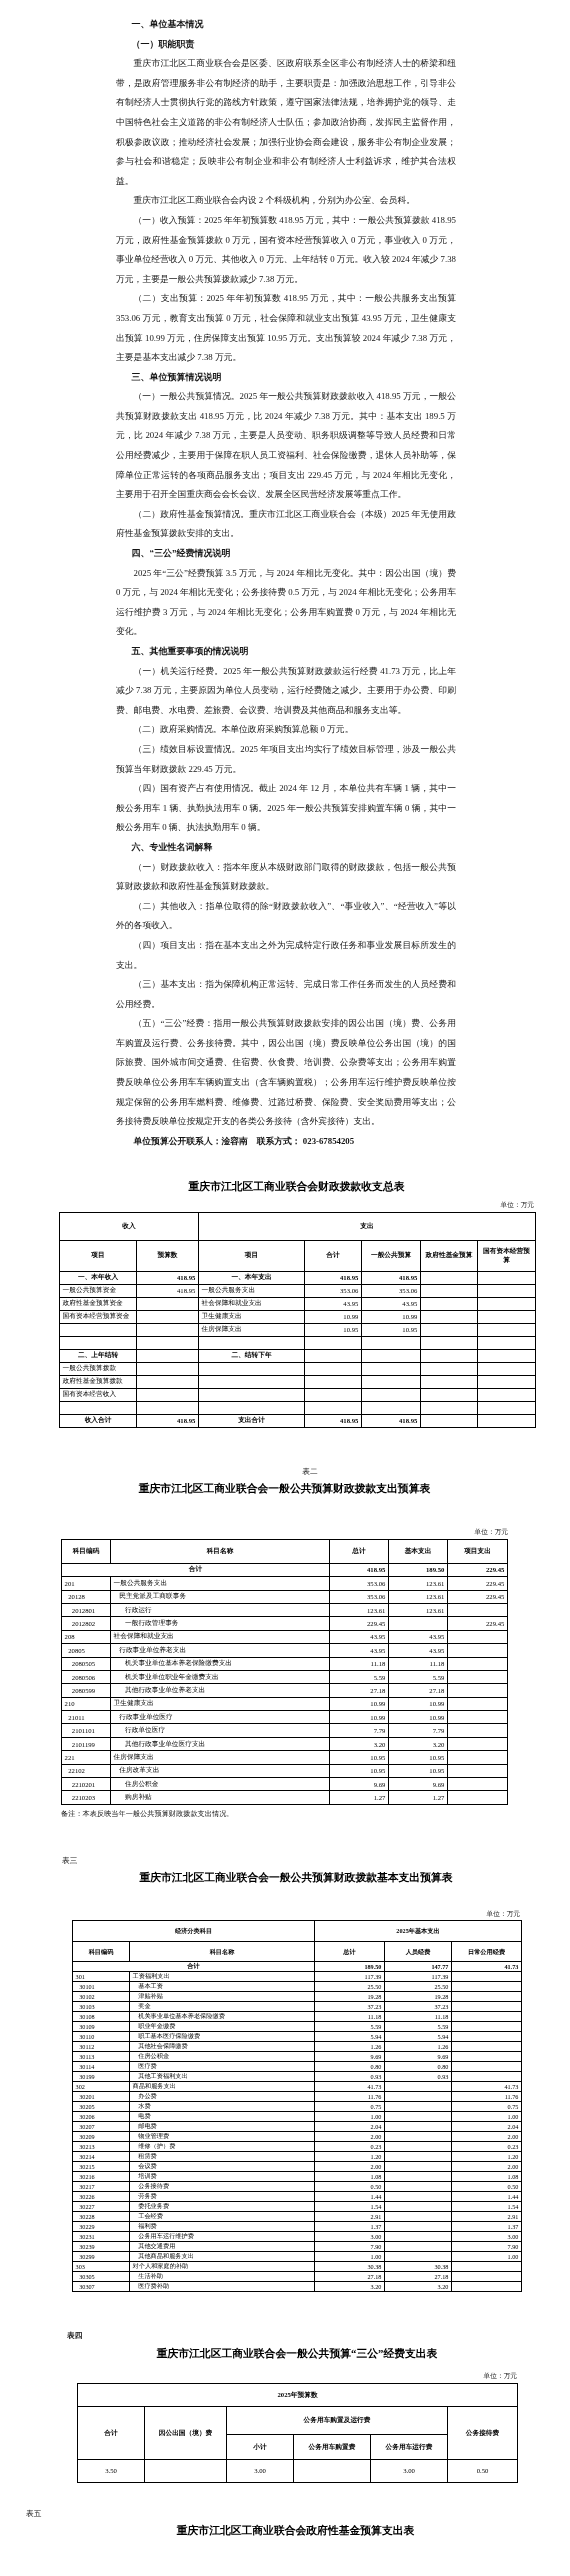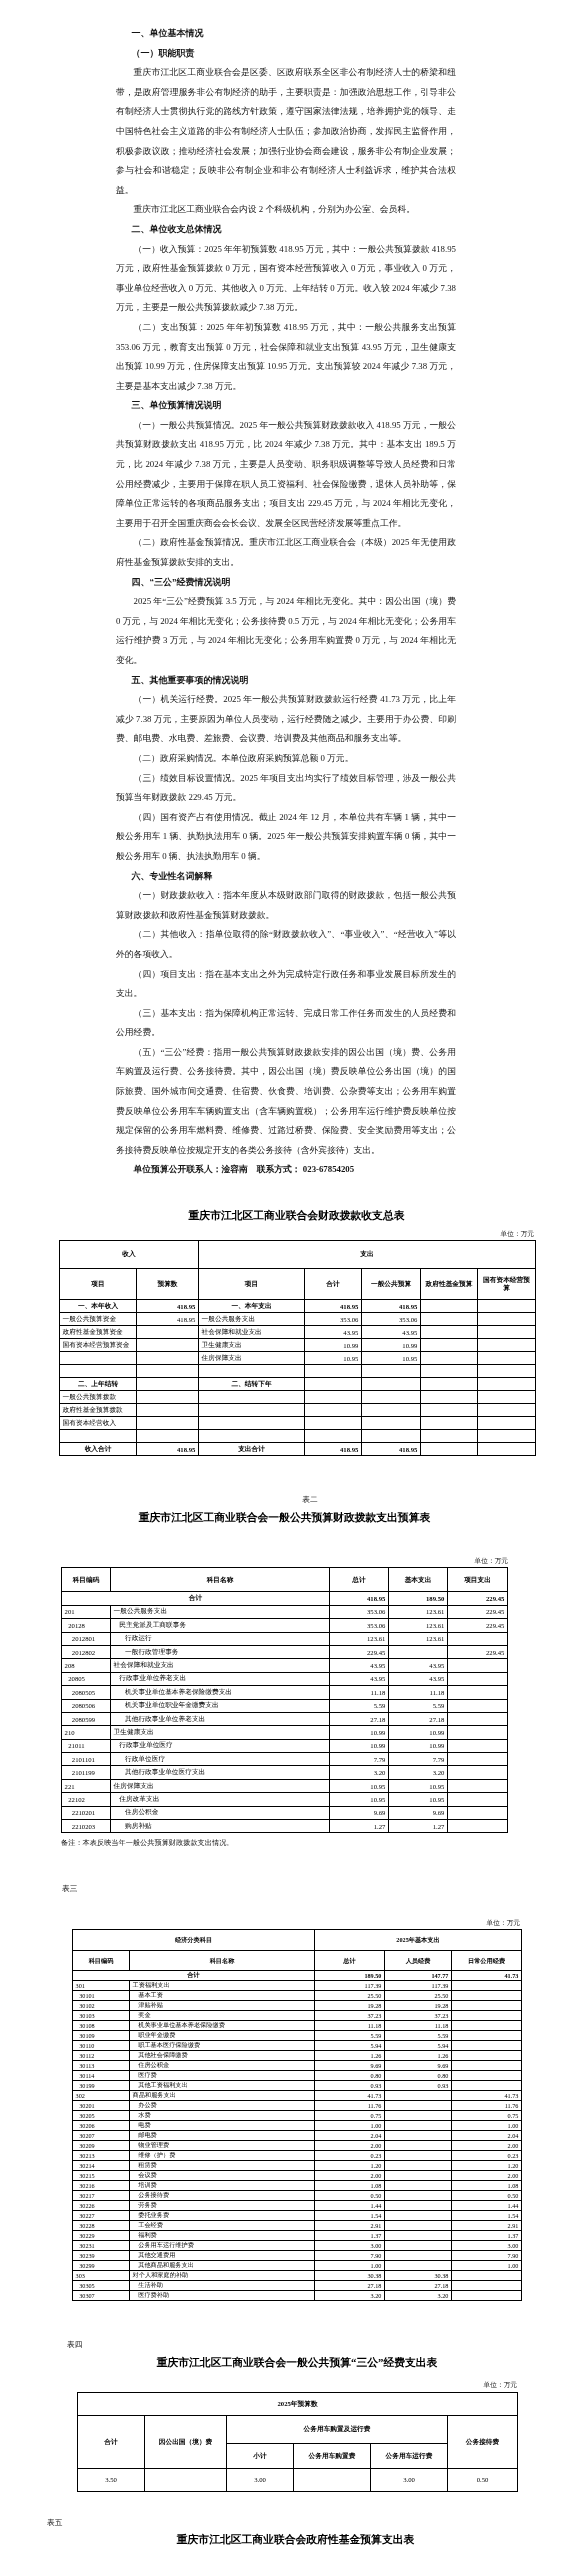--- a/index.html
+++ b/index.html
@@ -1,21 +1,21 @@
 <!DOCTYPE html>
 <html style="font-size:8.2px"><head>
 <meta charset="utf-8">
 <style>
   html,body{margin:0;padding:0;}
   body{
     width:570px;min-height:4070px;background:#ffffff;color:#151515;
     font-family:"Liberation Serif","DejaVu Serif",serif;
     -webkit-font-smoothing:antialiased;
   }
-  .doc-text{padding:24px 114px 0 116px;}
+  .doc-text{padding:15px 114px 0 116px;}
   .blk{font-size:8.8px;line-height:19.6px;text-align:justify;}
   .blk.h2,.blk.h3{
     font-weight:bold;text-indent:15.5px;
     font-family:"Liberation Sans","DejaVu Sans",sans-serif;
     font-size:9px;
   }
   .blk.p{text-indent:17.5px;}
   .blk.contact{text-indent:17.5px;font-weight:bold;}
   .tbl-sec{position:relative;}
   .tbl-label{font-size:7.7px;line-height:10.3px;color:#222;}
@@ -32,21 +32,20 @@
   .tbl-note{font-size:7.2px;line-height:10.3px;margin-top:4.6px;color:#111;}
 </style>
 </head>
 <body>
 
 <div class="doc-text">
     <div class="blk h2">一、单位基本情况</div>
     <div class="blk h3">（一）职能职责</div>
     <div class="blk p">重庆市江北区工商业联合会是区委、区政府联系全区非公有制经济人士的桥梁和纽带，是政府管理服务非公有制经济的助手，主要职责是：加强政治思想工作，引导非公有制经济人士贯彻执行党的路线方针政策，遵守国家法律法规，培养拥护党的领导、走中国特色社会主义道路的非公有制经济人士队伍；参加政治协商，发挥民主监督作用，积极参政议政；推动经济社会发展；加强行业协会商会建设，服务非公有制企业发展；参与社会和谐稳定；反映非公有制企业和非公有制经济人士利益诉求，维护其合法权益。</div>
     <div class="blk p">重庆市江北区工商业联合会内设 2 个科级机构，分别为办公室、会员科。</div>
-    <div class="blk h2">二、单位收支总体情况</div>
     <div class="blk p">（一）收入预算：2025 年年初预算数 418.95 万元，其中：一般公共预算拨款 418.95 万元，政府性基金预算拨款 0 万元，国有资本经营预算收入 0 万元，事业收入 0 万元，事业单位经营收入 0 万元、其他收入 0 万元、上年结转 0 万元。收入较 2024 年减少 7.38 万元，主要是一般公共预算拨款减少 7.38 万元。</div>
     <div class="blk p">（二）支出预算：2025 年年初预算数 418.95 万元，其中：一般公共服务支出预算 353.06 万元，教育支出预算 0 万元，社会保障和就业支出预算 43.95 万元，卫生健康支出预算 10.99 万元，住房保障支出预算 10.95 万元。支出预算较 2024 年减少 7.38 万元，主要是基本支出减少 7.38 万元。</div>
     <div class="blk h2">三、单位预算情况说明</div>
     <div class="blk p">（一）一般公共预算情况。2025 年一般公共预算财政拨款收入 418.95 万元，一般公共预算财政拨款支出 418.95 万元，比 2024 年减少 7.38 万元。其中：基本支出 189.5 万元，比 2024 年减少 7.38 万元，主要是人员变动、职务职级调整等导致人员经费和日常公用经费减少，主要用于保障在职人员工资福利、社会保险缴费，退休人员补助等，保障单位正常运转的各项商品服务支出；项目支出 229.45 万元，与 2024 年相比无变化，主要用于召开全国重庆商会会长会议、发展全区民营经济发展等重点工作。</div>
     <div class="blk p">（二）政府性基金预算情况。重庆市江北区工商业联合会（本级）2025 年无使用政府性基金预算拨款安排的支出。</div>
     <div class="blk h2">四、“三公”经费情况说明</div>
     <div class="blk p">2025 年“三公”经费预算 3.5 万元，与 2024 年相比无变化。其中：因公出国（境）费 0 万元，与 2024 年相比无变化；公务接待费 0.5 万元，与 2024 年相比无变化；公务用车运行维护费 3 万元，与 2024 年相比无变化；公务用车购置费 0 万元，与 2024 年相比无变化。</div>
     <div class="blk h2">五、其他重要事项的情况说明</div>
     <div class="blk p">（一）机关运行经费。2025 年一般公共预算财政拨款运行经费 41.73 万元，比上年减少 7.38 万元，主要原因为单位人员变动，运行经费随之减少。主要用于办公费、印刷费、邮电费、水电费、差旅费、会议费、培训费及其他商品和服务支出等。</div>
     <div class="blk p">（二）政府采购情况。本单位政府采购预算总额 0 万元。</div>
@@ -347,20 +346,21 @@
           <td class="r">1.27</td>
           <td class="r">1.27</td>
           <td class="r"></td>
         </tr>
       </tbody>
     </table>
     <div class="tbl-note" style="margin-left: 61px;">备注：本表反映当年一般公共预算财政拨款支出情况。</div>
   </section>
 <section class="tbl-sec" style="margin-top: 36px;">
     <div class="tbl-label" style="margin-left: 62px;">表三</div>
+    <div class="tbl-title" style="margin-left: 72px; width: 448px; margin-top: 4.1px;">重庆市江北区工商业联合会一般公共预算财政拨款基本支出预算表</div>
     <div class="tbl-unit" style="margin-left: 72px; width: 448px; margin-top: 23px;">单位：万元</div>
     <table class="budget" style="margin-left: 72px; width: 448px; font-size: 6.2px;">
       <colgroup>
         <col style="width: 57px;">
         <col style="width: 185px;">
         <col style="width: 70px;">
         <col style="width: 67px;">
         <col style="width: 70px;">
       </colgroup>
       <thead>
@@ -604,21 +604,21 @@
           <td class="l" style="padding-left: 6.2px;">30307</td>
           <td class="l" style="padding-left: 8.2px;">医疗费补助</td>
           <td class="r">3.20</td>
           <td class="r">3.20</td>
           <td class="r"></td>
         </tr>
       </tbody>
     </table>
   </section>
 <section class="tbl-sec" style="margin-top: 39px;">
-    <div class="tbl-label" style="margin-left: 67px;">表四</div>
+    <div class="tbl-label" style="margin-left: 67px; font-weight: bold;">表四</div>
     <div class="tbl-title" style="margin-left: 77px; width: 440px; margin-top: 4.1px;">重庆市江北区工商业联合会一般公共预算“三公”经费支出表</div>
     <div class="tbl-unit" style="margin-left: 77px; width: 440px; margin-top: 10.3px;">单位：万元</div>
     <table class="budget" style="margin-left: 77px; width: 440px; font-size: 6.7px;">
       <colgroup>
         <col style="width: 67px;">
         <col style="width: 82px;">
         <col style="width: 67px;">
         <col style="width: 77px;">
         <col style="width: 77px;">
         <col style="width: 70px;">
@@ -645,16 +645,16 @@
           <td class="c"></td>
           <td class="c">3.00</td>
           <td class="c"></td>
           <td class="c">3.00</td>
           <td class="c">0.50</td>
         </tr>
       </tbody>
     </table>
   </section>
 <section class="tbl-sec" style="margin-top: 26px;">
-    <div class="tbl-label" style="margin-left: 47px;">表五</div>
+    <div class="tbl-label" style="margin-left: 26px;">表五</div>
     <div class="tbl-title" style="margin-left: 58px; width: 475px; margin-top: 4.1px;">重庆市江北区工商业联合会政府性基金预算支出表</div>
   </section>
 
 
 </body></html>

